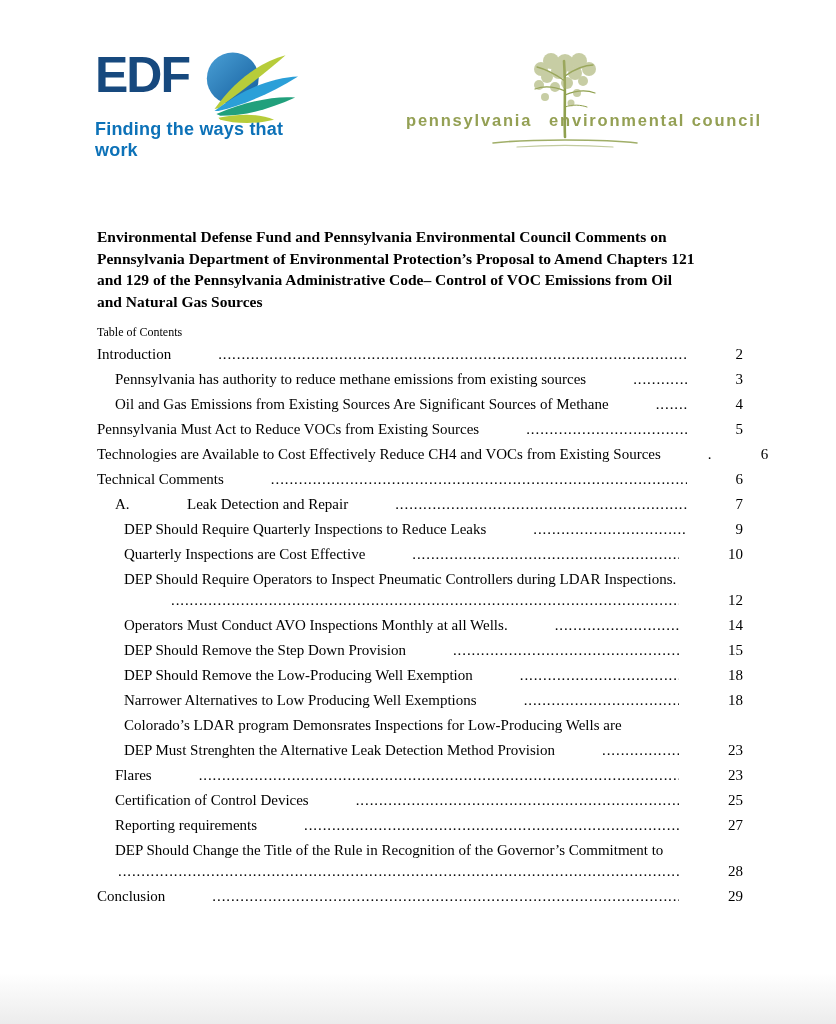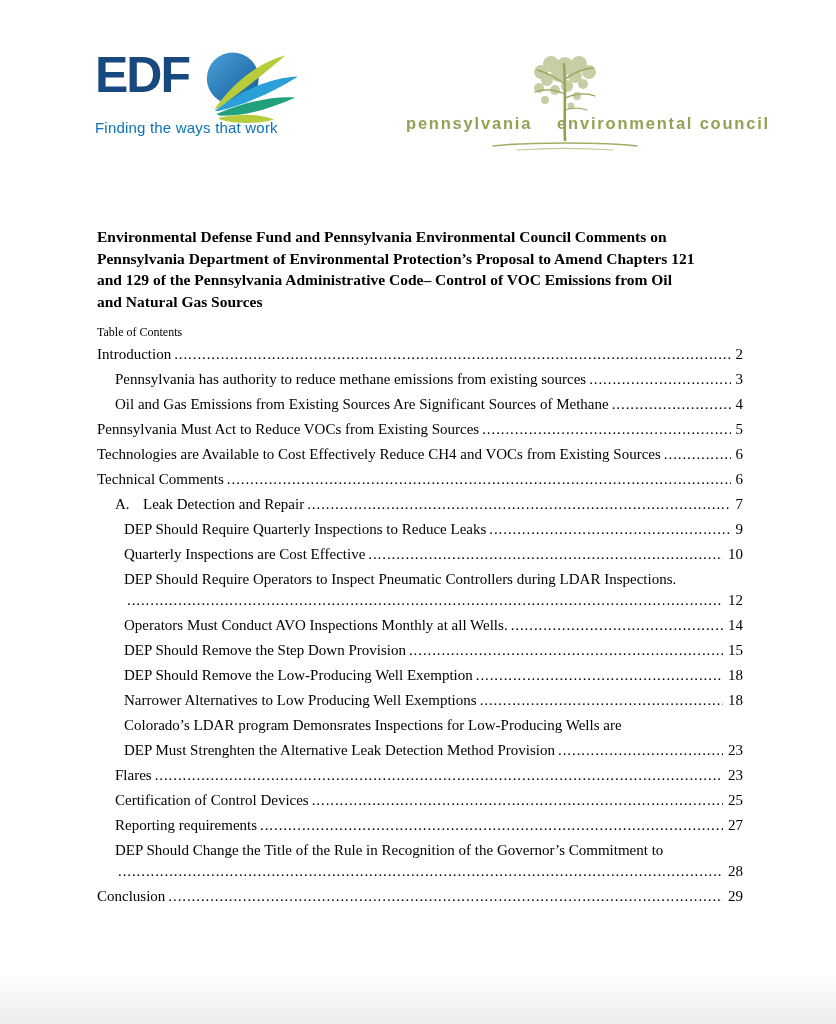--- a/index.html
+++ b/index.html
@@ -4,45 +4,45 @@
 <style>
   * { margin:0; padding:0; box-sizing:border-box; }
   html,body { width:836px; background:#ffffff; }
   body { font-family:"Liberation Serif", serif; color:#000; }
   .page {
     position:relative; width:836px; height:1024px; overflow:hidden;
     background:linear-gradient(#ffffff 0%, #ffffff 95%, #ececec 100%);
   }
 
   
-  .header { position:absolute; top:52px; left:95px; right:58px; display:flex; justify-content:space-between; align-items:flex-end; }
+  .header { position:absolute; top:52px; left:95px; right:58px; display:flex; justify-content:space-between; align-items:center; }
 
   .edf-logo { position:relative; width:205px; height:96px; font-family:"Liberation Sans", sans-serif; }
   .edf-acronym { font-size:50px; font-weight:bold; color:#17497e; letter-spacing:-2px; line-height:46px; }
   .edf-swoosh { position:absolute; left:108px; top:-2px; }
   .edf-sub { color:#6d6e71; font-size:11px; font-weight:bold; letter-spacing:1.4px; line-height:13px; margin-top:2px; }
-  .edf-tagline { color:#0d72b8; font-size:15px; font-weight:normal; margin-top:21px; letter-spacing:0.2px; }
+  .edf-tagline { color:#0d72b8; font-size:18px; font-weight:bold; margin-top:21px; letter-spacing:0.2px; }
 
   .pec-logo { position:relative; width:372px; height:90px; font-family:"Liberation Sans", sans-serif; }
   .pec-tree { position:absolute; left:49px; top:-6px; pointer-events:none; }
-  .pec-words { position:absolute; left:0; right:8px; top:56px; display:flex; }
+  .pec-words { position:absolute; left:0; right:16px; top:56px; display:flex; }
   .pec-word { color:#94a054; font-size:16.5px; font-weight:bold; letter-spacing:1.8px; white-space:nowrap; }
   .pec-gap { width:30px; }
 
   
   .content { position:absolute; top:226px; left:97px; width:646px; }
   .doc-title { font-weight:bold; font-size:15.5px; line-height:21.5px; }
   .toc-heading { font-size:12px; line-height:21px; margin-top:10px; }
 
   .toc { margin-top:1px; }
   .toc-entry { font-size:15px; line-height:21px; margin-bottom:4px; }
   .ind-0 { padding-left:0; }
   .ind-1 { padding-left:18px; }
   .ind-2 { padding-left:27px; }
-  .toc-row { display:flex; align-items:baseline; }
+  .toc-row { display:flex; align-items:baseline;gap:44px; }
   .toc-line { display:block; }
   .toc-prefix { flex:0 0 28px; width:28px; display:inline-block; }
   .toc-text { white-space:nowrap; }
   .toc-leader { flex:1 1 auto; min-width:4px; overflow:hidden; white-space:nowrap; margin-left:3px; margin-right:1px; }
   .toc-leader::after {
     content:"....................................................................................................................................................................................................";
     letter-spacing:0.9px;
   }
   .toc-page { flex:0 0 auto; padding-left:4px; text-align:right; }
 </style>

